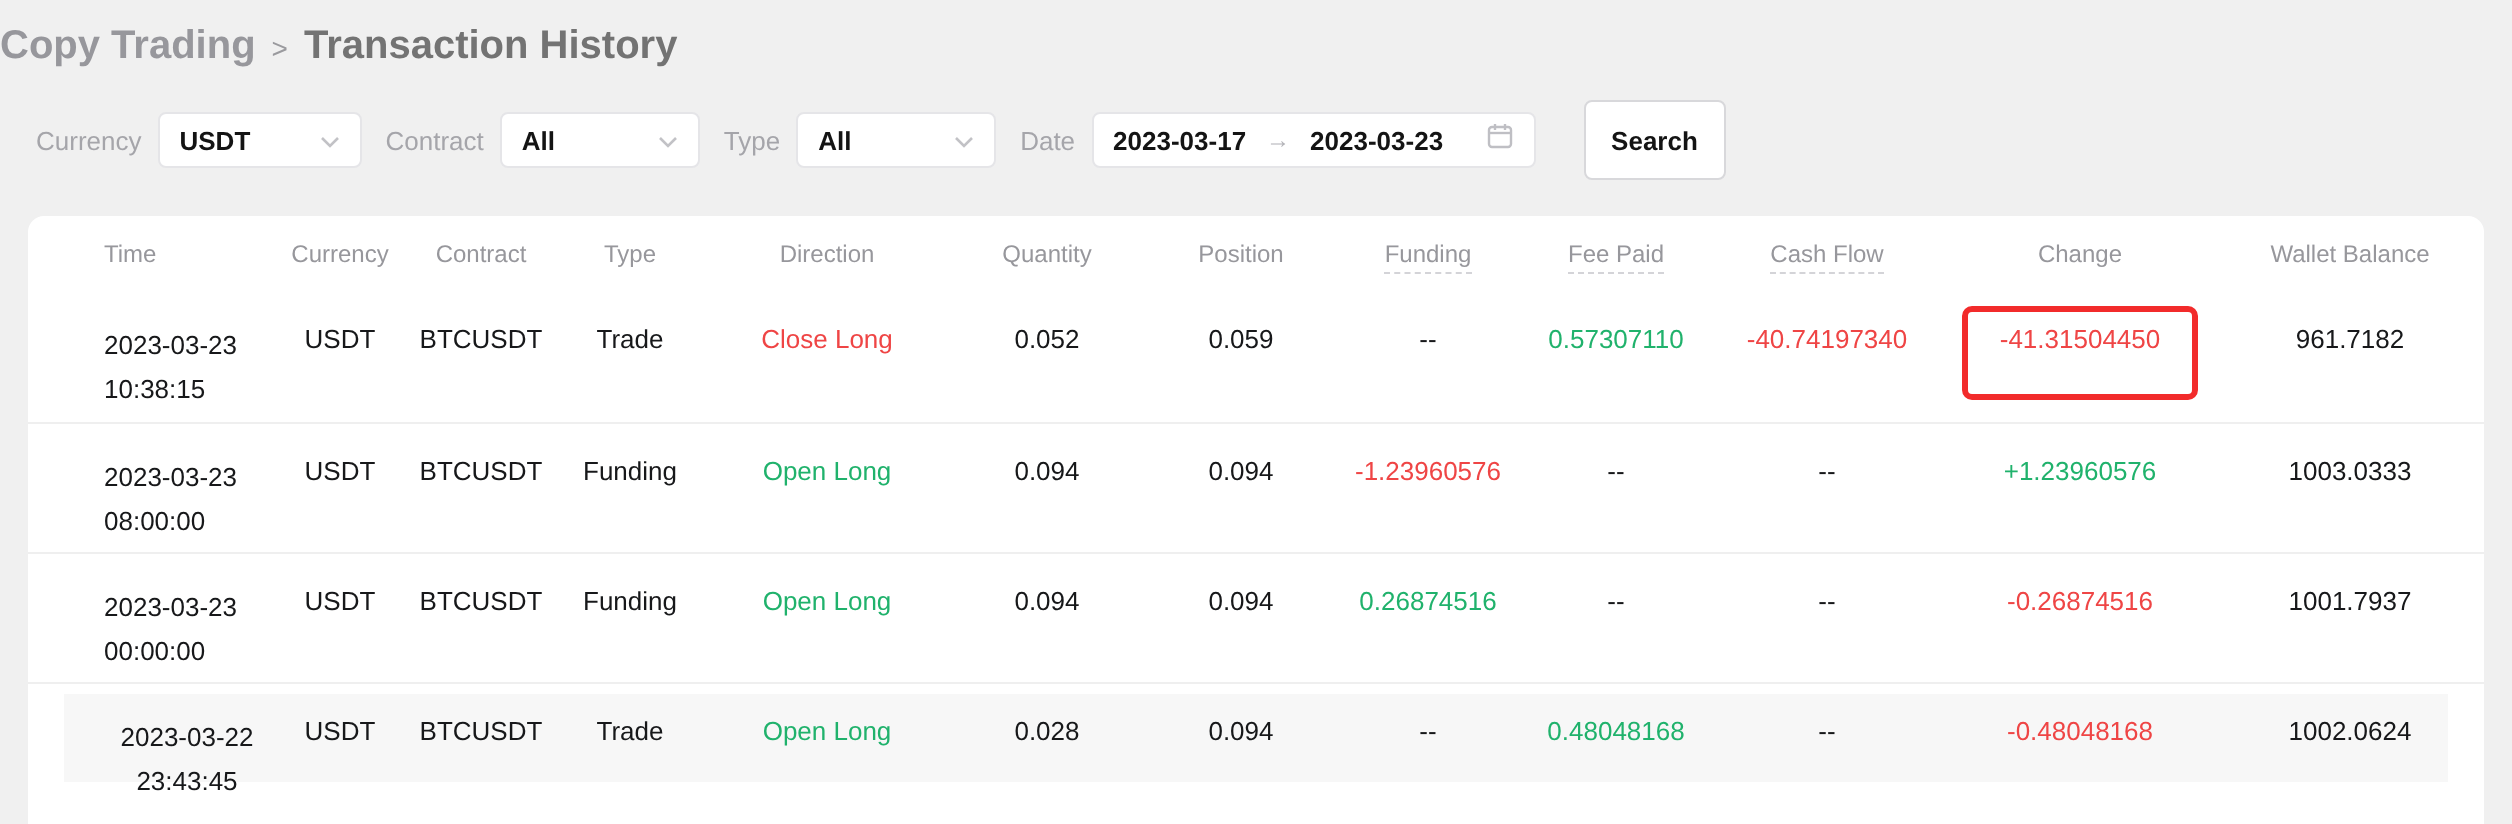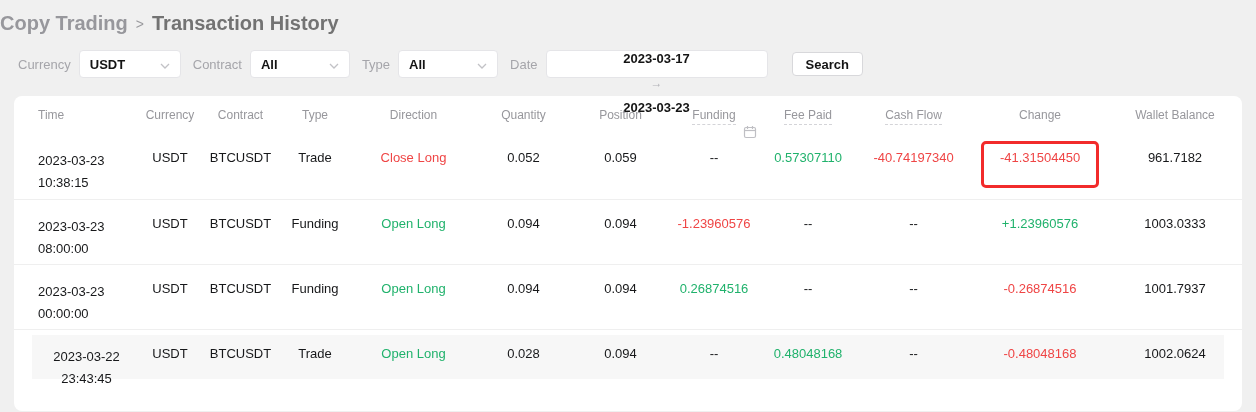--- a/index.html
+++ b/index.html
@@ -27,42 +27,42 @@
     height:28px; background:#fff; border:1px solid #e5e5e8; border-radius:4px;
     display:flex; align-items:center; justify-content:space-between;
     padding:0 10px; cursor:pointer;
   }
   .select.w102 { width:102px; }
   .select.w100 { width:100px; }
   .sel-val { font-size:13px; font-weight:700; color:#141414; }
   .chev { flex:0 0 auto; margin-left:6px; }
   .daterange {
     height:28px; background:#fff; border:1px solid #e5e5e8; border-radius:4px;
-    display:flex; align-items:center; gap:10px; padding:0 10px; width:222px; cursor:pointer;flex-direction:column;
+    display:flex; align-items:center; gap:10px; padding:0 10px; width:222px; cursor:pointer;
   }
   .date-val { font-size:13px; font-weight:700; color:#141414; }
   .date-arrow { color:#b3b3b8; font-size:12px; }
   .cal { margin-left:auto; }
   .search-btn {
-    height:24px; padding:0 13px; margin-left:12px;
+    height:40px; padding:0 13px; margin-left:12px;
     background:#fff; border:1px solid #d8d8db; border-radius:4px;
     font-family:inherit; font-size:13px; font-weight:700; color:#141414; cursor:pointer;
   }
 
   
   .card {
     margin:18px 14px 0; background:#fff; border-radius:8px;
     height:315px; overflow:hidden;
   }
   table { width:1228px; table-layout:fixed; border-collapse:collapse; }
   thead th {
     height:38px; vertical-align:middle; font-weight:400;
     font-size:12px; color:#97979c; text-align:center; white-space:nowrap;
   }
-  thead th.left, tbody td.left { text-align:left; padding-left:24px; }
+  thead th.left, tbody td.left { text-align:left; padding-left:38px; }
   th .tip { border-bottom:1px dashed #d4d4d8; padding-bottom:2px; }
   tbody td {
     vertical-align:top; padding-top:16px; text-align:center;
     font-size:13px; color:#17181a; white-space:nowrap;
   }
   tbody tr { height:65px; }
   tbody tr + tr td { border-top:1px solid #efefef; }
   tbody tr.shaded td { background:#f7f7f7; box-shadow: inset 0 5px 0 #fff, inset 0 -15px 0 #fff; text-align: center; }
   tbody tr.shaded td:first-child { box-shadow: inset 18px 0 0 #fff, inset 0 5px 0 #fff, inset 0 -15px 0 #fff; }
   tbody tr.shaded td:last-child  { box-shadow: inset -18px 0 0 #fff, inset 0 5px 0 #fff, inset 0 -15px 0 #fff; }

